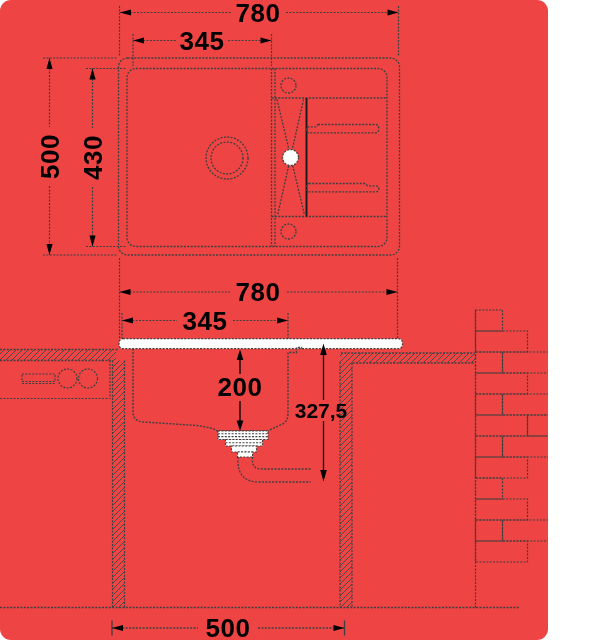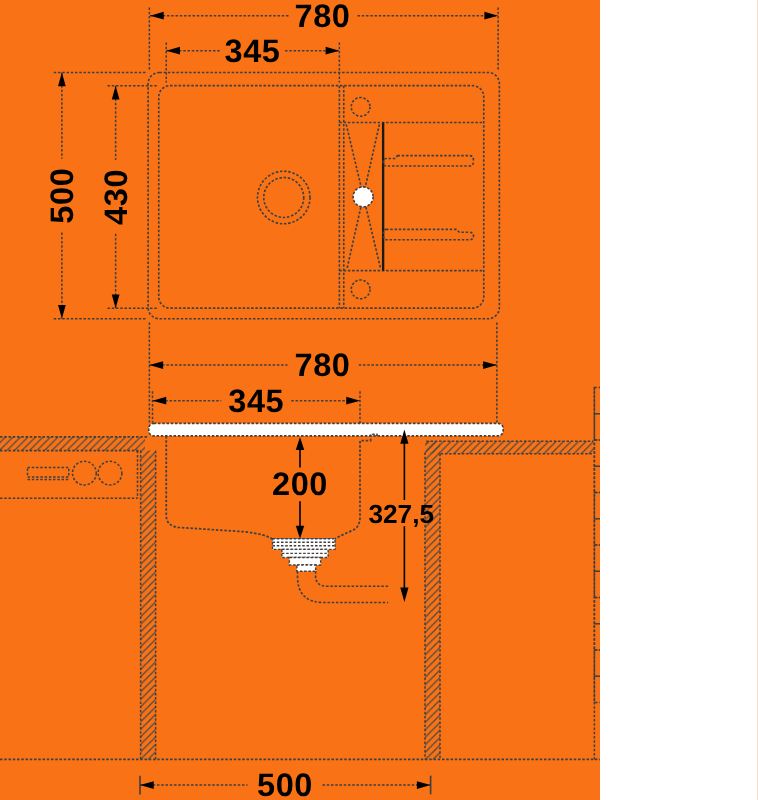--- a/index.html
+++ b/index.html
@@ -1,21 +1,22 @@
 <!DOCTYPE html>
 <html><head>
 <meta charset="utf-8">
 <style>
   html,body{margin:0;padding:0;background:#ffffff;}
   .canvas{
     position:relative;
-    width:480px;height:640px;
-    background:#f97316;
+    width:548px;height:640px;
+    background:#ef4444;
     font-family:"Liberation Sans", sans-serif;
     overflow:hidden;
+    border-radius:11px;
   }
   svg{display:block;}
   .dim-text{
     font-family:"Liberation Sans", sans-serif;
     font-weight:bold;
     fill:#000000;
   }
   .big{font-size:26px;letter-spacing:0.5px;}
   .small{font-size:21px;}
 </style>

